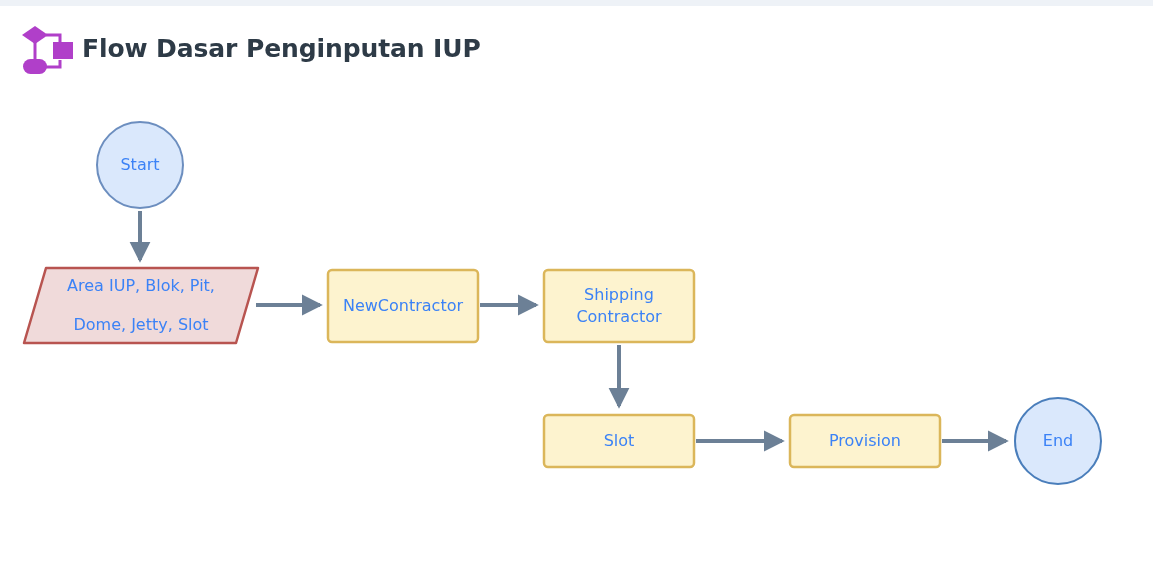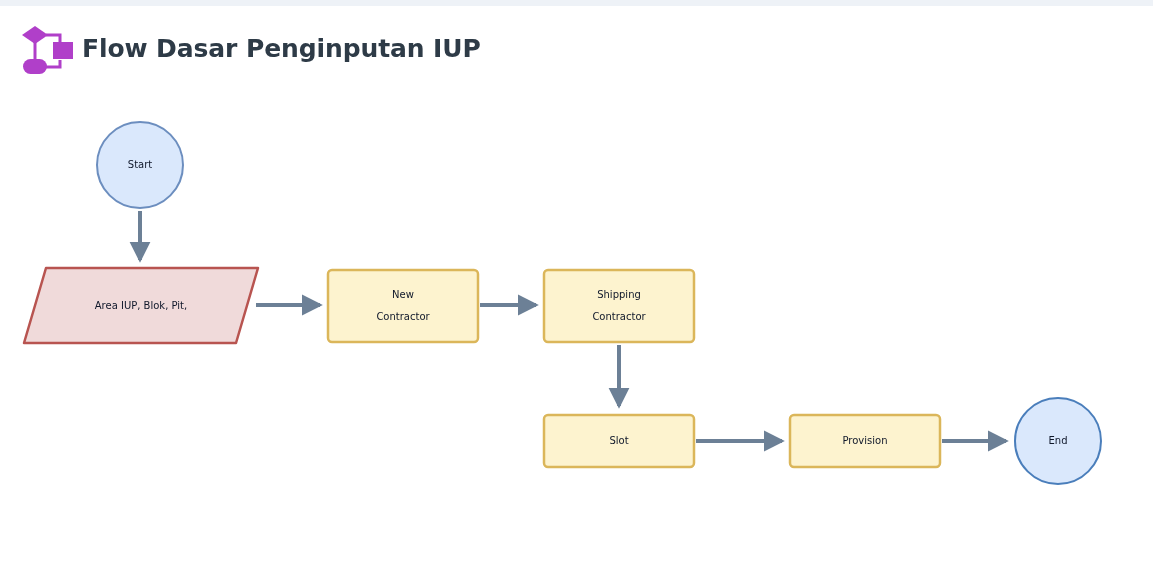--- a/index.html
+++ b/index.html
@@ -63,22 +63,22 @@
     left: 0; top: 0;
   }
 
   
   .node-label {
     position: absolute;
     display: flex;
     align-items: center;
     justify-content: center;
     text-align: center;
-    color: #0f172a;
-    font-size: 10px;
+    color: #3b82f6;
+    font-size: 16px;
     line-height: 22px;
     pointer-events: none;
     white-space: pre;
   }
 </style>
 </head>
 <body>
 
 <div id="top-band"></div>
 
@@ -139,23 +139,24 @@
       <rect x="790" y="415" width="150" height="52" rx="4" ry="4" fill="#fdf3cf" stroke="#dbb65a" stroke-width="2.5"></rect>
 
       <circle cx="1058" cy="441" r="43" fill="#dae8fc" stroke="#4a7ebb" stroke-width="2"></circle>
     </g>
   </svg>
 
   <div class="node-label" style="left:96px; top:121px; width:88px; height:88px;">Start</div>
 
   <div class="node-label" style="left:30px; top:268px; width:222px; height:75px; flex-direction:column;gap:17px;">
     <span>Area IUP, Blok, Pit,</span>
+    <span>Dome, Jetty, Slot</span>
   </div>
 
-  <div class="node-label" style="left:328px; top:270px; width:150px; height:72px; flex-direction:column;">
+  <div class="node-label" style="left:328px; top:270px; width:150px; height:72px; flex-direction:row;">
     <span>New</span>
     <span>Contractor</span>
   </div>
 
   <div class="node-label" style="left:544px; top:270px; width:150px; height:72px; flex-direction:column;">
     <span>Shipping</span>
     <span>Contractor</span>
   </div>
 
   <div class="node-label" style="left:544px; top:415px; width:150px; height:52px;">Slot</div>

